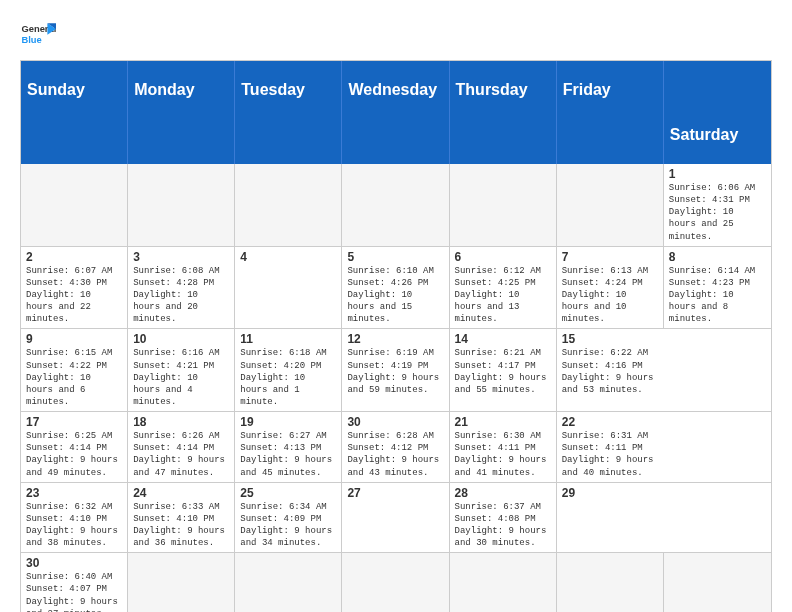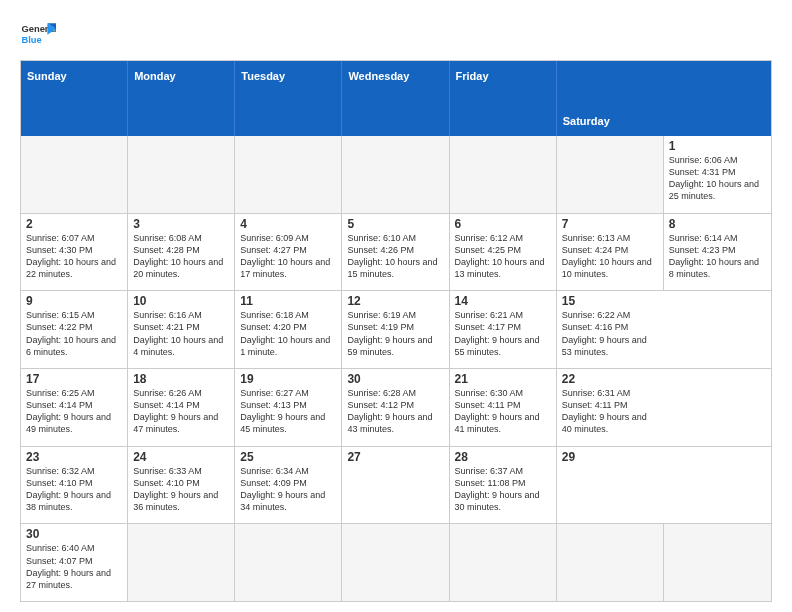--- a/index.html
+++ b/index.html
@@ -51,23 +51,23 @@
       flex-direction: column;
       border: 1px solid #ccc;
     }
     .day-headers {
       display: grid;
       grid-template-columns: repeat(7, 1fr);
       background: #1565C0;
     }
     .day-header {
       color: #fff;
-      font-size: 11px;
+      font-size: 16px;
       font-weight: bold;
-      padding: 9px 6px;
+      padding: 20px 6px;
       border-right: 1px solid #3a7bd5;
       text-align: left;
     }
     .day-header:last-child { border-right: none; margin-top: 45px; }
     .weeks {
       flex: 1;
       display: flex;
       flex-direction: column;
     }
     .week {
@@ -91,20 +91,21 @@
       font-size: 12px;
       font-weight: bold;
       color: #333;
       display: block;
       margin-bottom: 1px;
     }
     .day-info {
       font-size: 9px;
       color: #333;
       line-height: 1.35;
+      font-family: Liberation Mono, monospace;
     }
   </style>
 </head>
 <body>
 
 <div class="page">
   <div class="header">
     <div class="logo">
       <svg class="logo-icon" viewBox="0 0 50 50" width="50" height="50">
 
@@ -119,20 +120,21 @@
       <div class="location"></div>
     </div>
   </div>
 
   <div class="calendar">
     <div class="day-headers">
     <div class="day-header">Sunday</div>
         <div class="day-header">Monday</div>
         <div class="day-header">Tuesday</div>
         <div class="day-header">Wednesday</div>
+        <div class="day-header">Thursday</div>
         <div class="day-header">Friday</div>
         <div class="day-header">Saturday</div>
       </div>
     <div class="weeks">
     <div class="week">
           <div class="day-cell empty"></div>
           <div class="day-cell empty"></div>
           <div class="day-cell empty"></div>
           <div class="day-cell empty"></div>
           <div class="day-cell empty"></div>
@@ -155,24 +157,20 @@
           </div>
           <div class="day-cell">
             <span class="day-num">3</span>
             <div class="day-info">Sunrise: 6:08 AM
 Sunset: 4:28 PM
 Daylight: 10 hours
 and 20 minutes.</div>
           </div>
           <div class="day-cell">
             <span class="day-num">4</span>
-            <div class="day-info">Sunrise: 6:09 AM
-Sunset: 4:27 PM
-Daylight: 10 hours
-and 17 minutes.</div>
           </div>
           <div class="day-cell">
             <span class="day-num">5</span>
             <div class="day-info">Sunrise: 6:10 AM
 Sunset: 4:26 PM
 Daylight: 10 hours
 and 15 minutes.</div>
           </div>
           <div class="day-cell">
             <span class="day-num">6</span>
@@ -305,21 +303,21 @@
 Sunset: 4:09 PM
 Daylight: 9 hours
 and 34 minutes.</div>
           </div>
           <div class="day-cell">
             <span class="day-num">27</span>
           </div>
           <div class="day-cell">
             <span class="day-num">28</span>
             <div class="day-info">Sunrise: 6:37 AM
-Sunset: 11:08 PM
+Sunset: 4:08 PM
 Daylight: 9 hours
 and 30 minutes.</div>
           </div>
           <div class="day-cell">
             <span class="day-num">29</span>
           </div>
         </div>
         <div class="week">
           <div class="day-cell">
             <span class="day-num">30</span>

